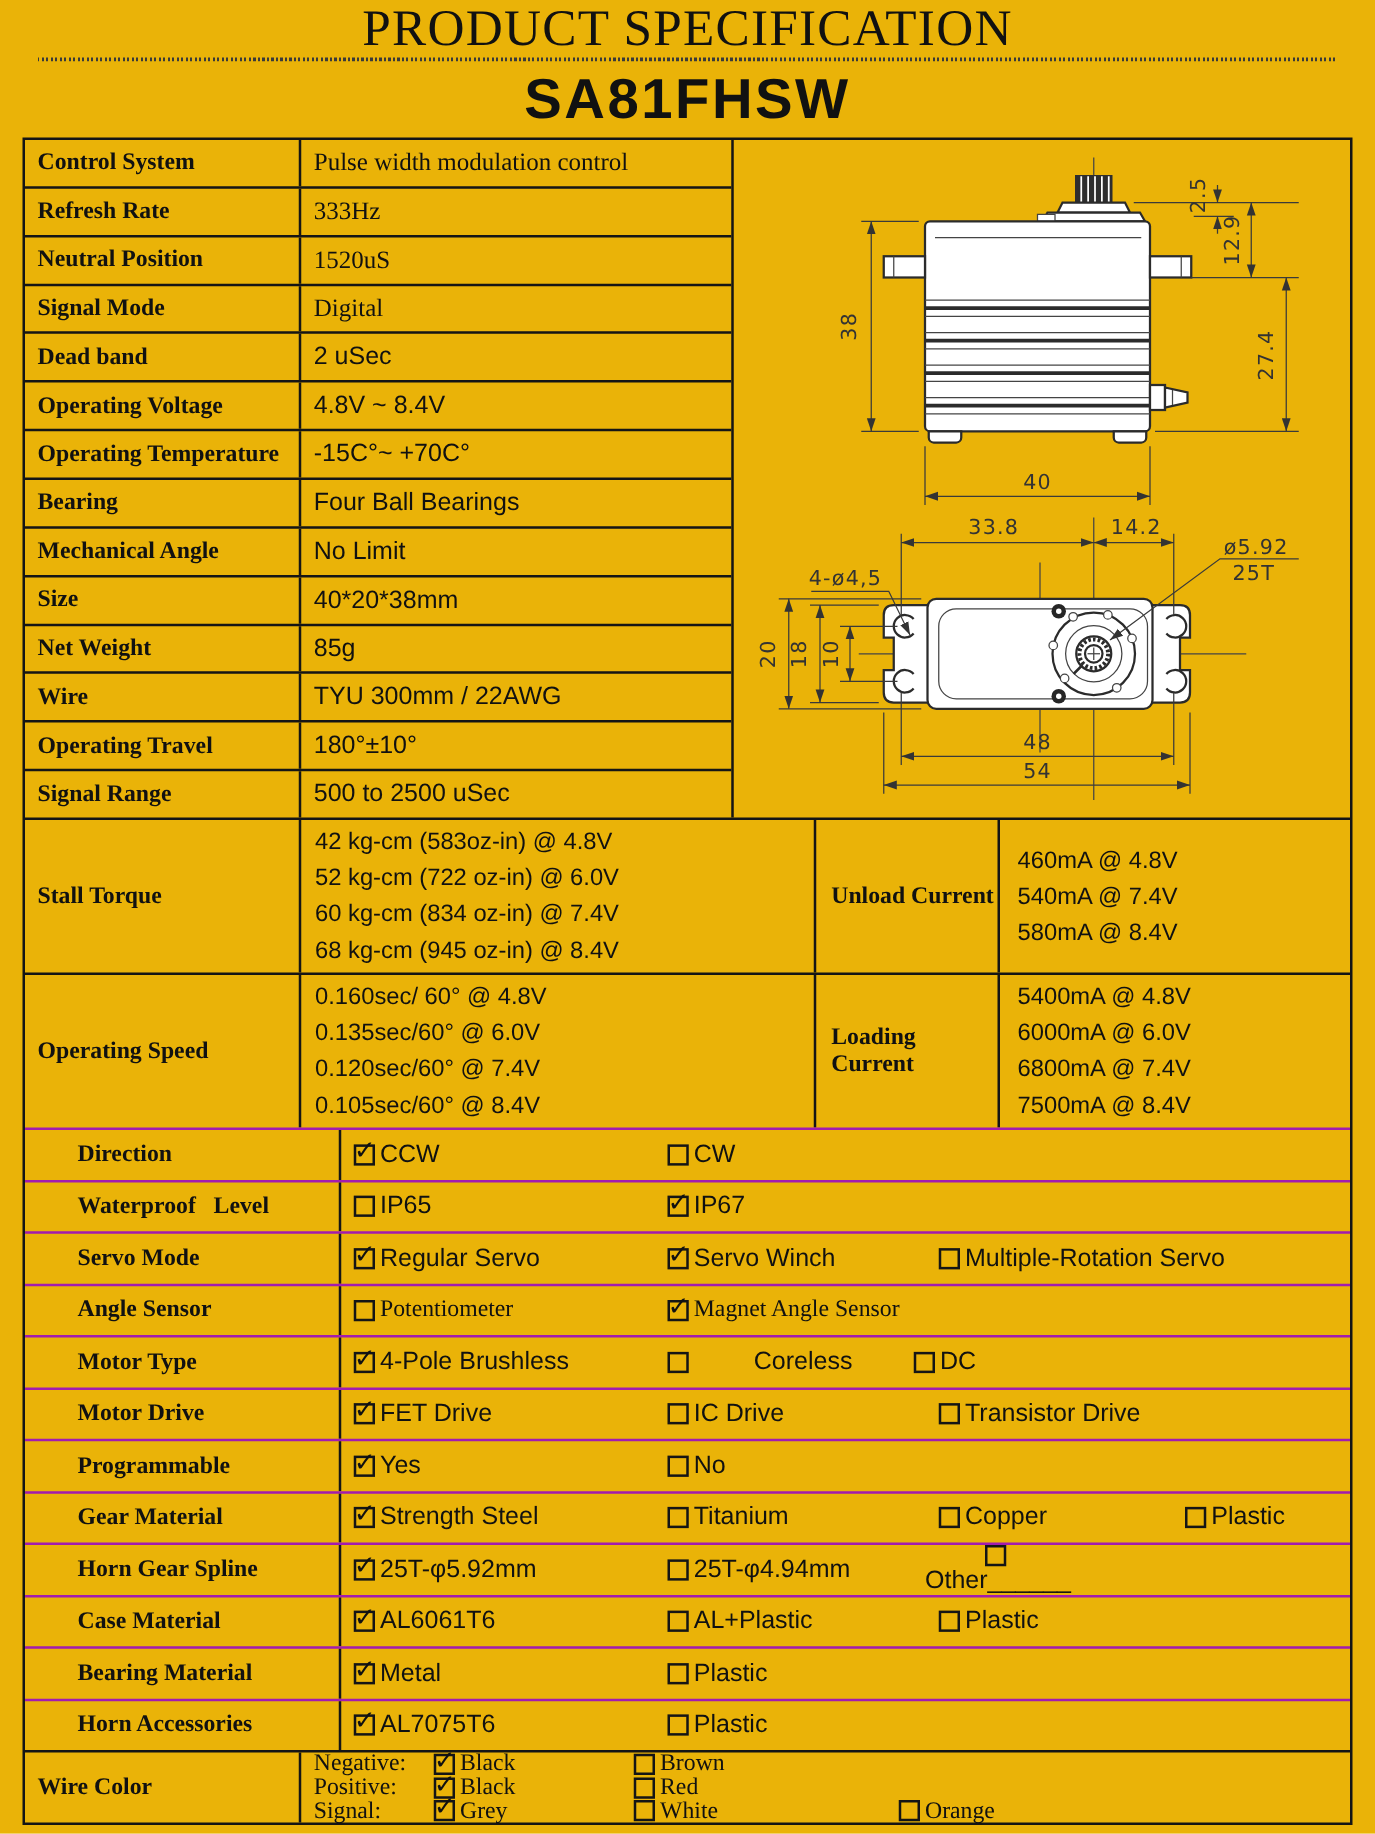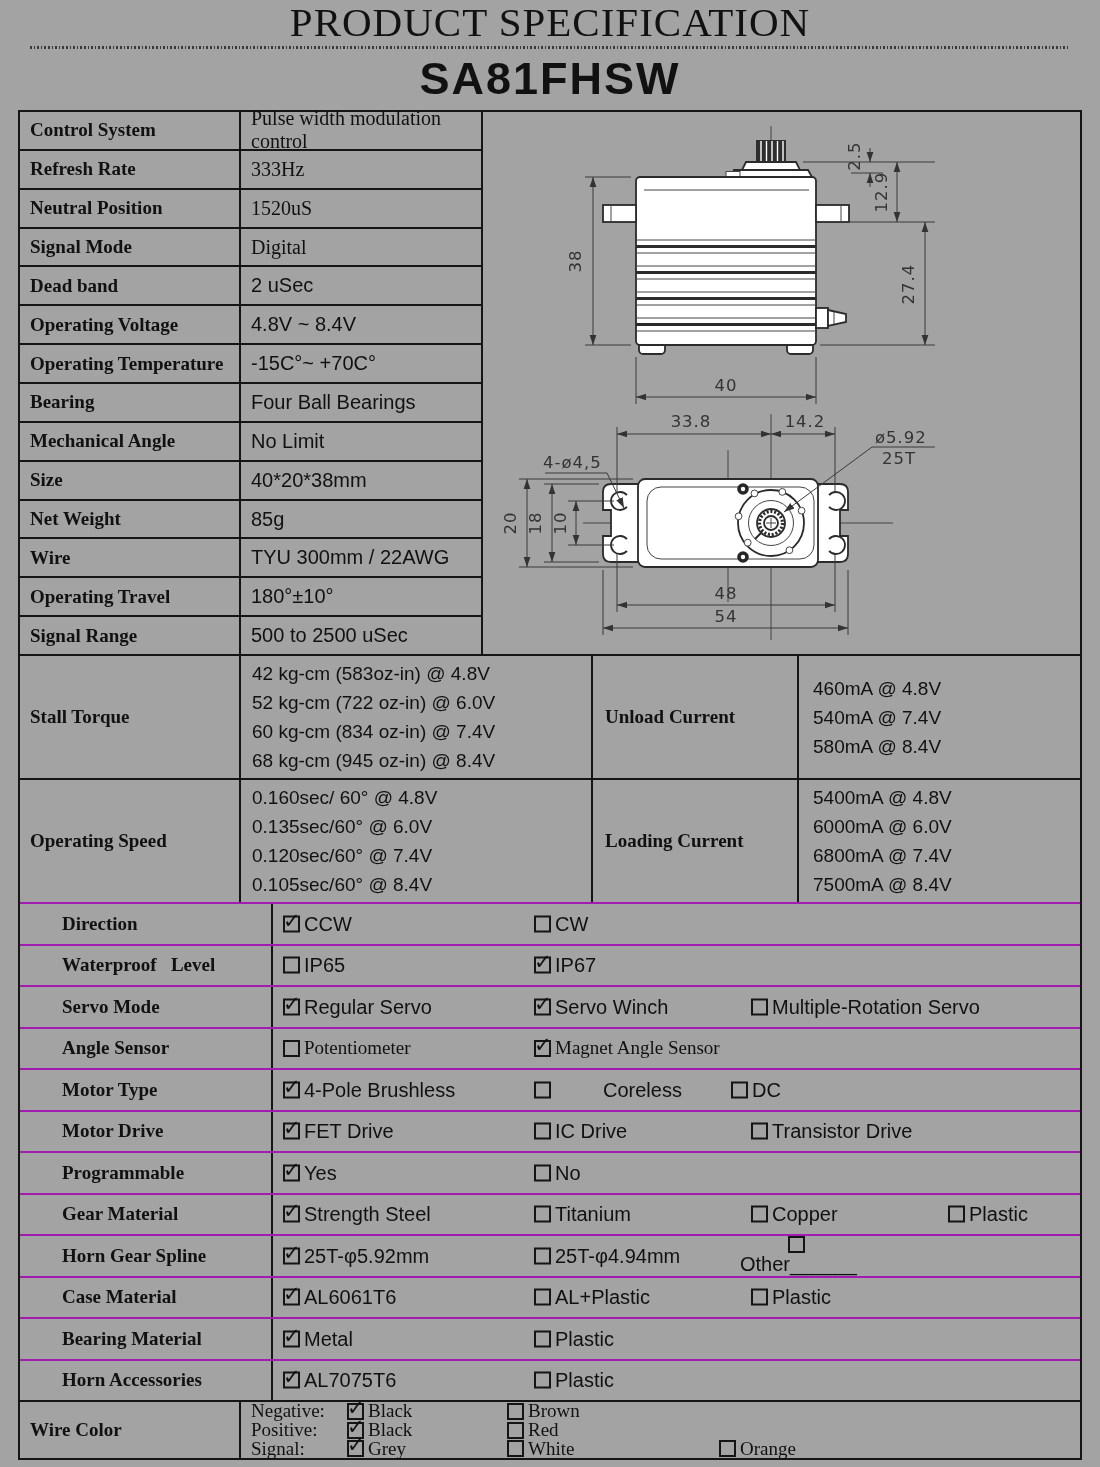--- a/index.html
+++ b/index.html
@@ -1,49 +1,49 @@
 <!DOCTYPE html>
 <html><head>
 <meta charset="utf-8">
 <style>
   html,body{margin:0;padding:0;background:#fff;}
-  .page{position:relative;width:1100px;height:1467px;background:#a3a3a3;color:#111;
+  .page{position:relative;width:1100px;height:1467px;background:#eab308;color:#111;
         font-family:"Liberation Sans",sans-serif;overflow:hidden;}
 
   
   .hdr{position:absolute;left:0;top:0;width:1100px;}
   .hdr-title{margin:0;text-align:center;font-family:"Liberation Serif",serif;font-weight:400;
              font-size:41px;letter-spacing:1px;line-height:44px;}
   .hdr-rule{margin:2px 30px 0 30px;height:3px;
             background:repeating-linear-gradient(90deg,#3a3a3a 0 1.6px,transparent 1.6px 3.6px);}
   .hdr-model{margin:6px 0 0 0;text-align:center;font-size:45px;font-weight:700;letter-spacing:2px;line-height:48px;}
 
   
   .spec-table{position:absolute;left:18px;top:110px;width:1064px;height:1350px;
               border:2px solid #151515;box-sizing:border-box;display:flex;flex-direction:column;}
   .sec-a{display:flex;height:542px;flex:none;}
-  .sec-a-left{width:463px;flex:none;border-right:2px solid #151515;box-sizing:border-box;
+  .sec-a-left{width:567px;flex:none;border-right:2px solid #151515;box-sizing:border-box;
               display:flex;flex-direction:column;}
   .spec-row{flex:1;display:flex;min-height:0;}
   .spec-row + .spec-row{border-top:2px solid #151515;}
   .cell-label{width:221px;flex:none;border-right:2px solid #151515;box-sizing:border-box;
               display:flex;align-items:center;padding-left:10px;
               font-family:"Liberation Serif",serif;font-weight:700;font-size:19px;}
   .cell-value{flex:1;display:flex;align-items:center;padding-left:10px;font-size:20px;min-width:0;}
   .spec-row.serif .cell-value{font-family:"Liberation Serif",serif;}
   .drawing-cell{flex:1;position:relative;}
 
   .sec-quad{display:flex;height:122px;flex:none;border-top:2px solid #151515;}
   .q-label{width:221px;flex:none;border-right:2px solid #151515;box-sizing:border-box;
            display:flex;align-items:center;padding-left:10px;
            font-family:"Liberation Serif",serif;font-weight:700;font-size:19px;}
-  .q-vals{width:352px;flex:none;border-right:2px solid #151515;box-sizing:border-box;
+  .q-vals{width:412px;flex:none;border-right:2px solid #151515;box-sizing:border-box;
           display:flex;flex-direction:column;justify-content:center;padding-left:11px;font-size:19px;}
   .q-vals div{line-height:29px;white-space:nowrap;}
-  .q-label2{width:206px;flex:none;border-right:2px solid #151515;box-sizing:border-box;
+  .q-label2{width:147px;flex:none;border-right:2px solid #151515;box-sizing:border-box;
             display:flex;align-items:center;padding-left:12px;
             font-family:"Liberation Serif",serif;font-weight:700;font-size:19px;}
   .q-vals2{flex:1;display:flex;flex-direction:column;justify-content:center;padding-left:14px;font-size:19px;}
   .q-vals2 div{line-height:29px;white-space:nowrap;}
 
   .opt-row{display:flex;height:39.5px;flex:none;border-top:2px solid #a21caf;padding-left:32px;}
   .opt-content{flex:1;position:relative;}
   .opt-item{position:absolute;top:50%;transform:translateY(-50%);display:flex;align-items:center;
             font-size:20px;white-space:nowrap;}
   .opt-row.serif-opts .opt-item{font-family:"Liberation Serif",serif;font-size:19px;}

